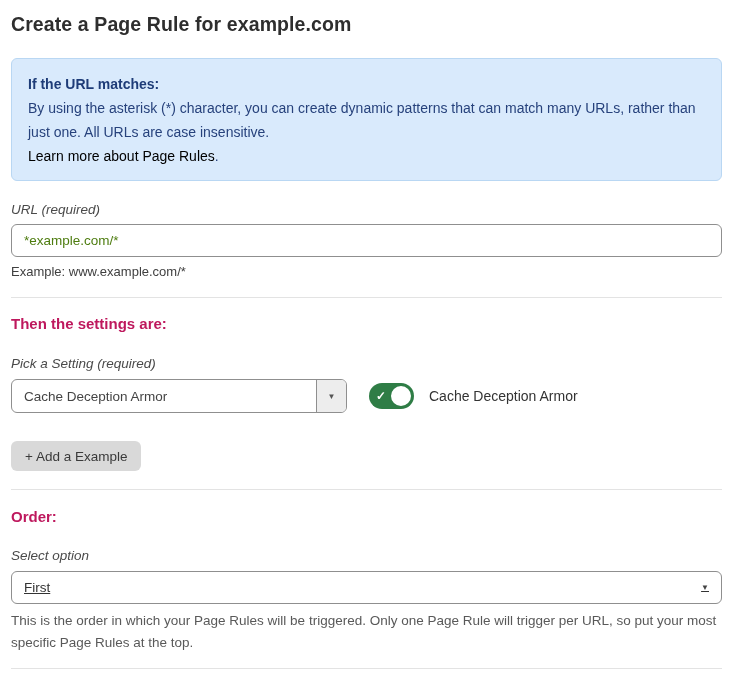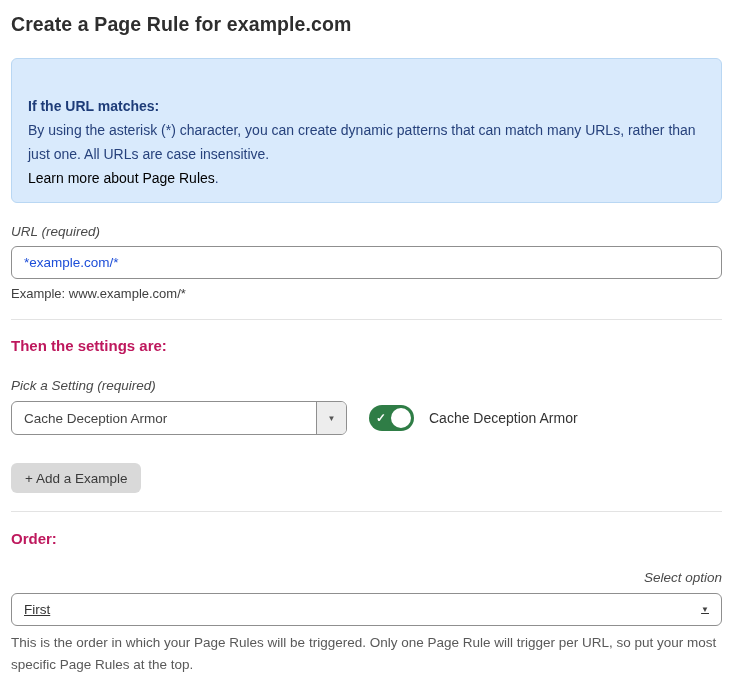--- a/index.html
+++ b/index.html
@@ -29,21 +29,20 @@
     padding: 13px 16px 12px 16px;
     margin-bottom: 21px;
     color: #27427c;
     font-size: 14px;
     line-height: 1.72;
   }
   .info-box .info-heading {
     font-weight: bold;
     color: #1e3c78;
     font-size: 14px;
-    margin-top: 22px;
   }
   .info-box a.learn-link {
     color: #000000;
     cursor: pointer;
   }
 
   .field-label {
     font-size: 13.5px;
     color: #4a4a4a;
     margin-bottom: 7px;
@@ -51,21 +50,21 @@
   }
 
   .text-input {
     width: 100%;
     height: 33px;
     border: 1px solid #8f8f8f;
     border-radius: 6px;
     padding: 0 12px;
     font-size: 13.5px;
     font-family: "Liberation Sans", sans-serif;
-    color: #1d4ed8;
+    color: #4d7c0f;
     outline: none;
     background: #fff;
   }
 
   .helper-text {
     font-size: 13px;
     color: #404040;
     margin-top: 7px;
   }
 
@@ -231,21 +230,21 @@
     </div>
     <div class="toggle-label">Cache Deception Armor</div>
   </div>
 
   <button class="gray-button add-setting-btn">+ Add a Example</button>
 
   <hr class="divider">
 
   <div class="section-heading order-heading">Order:</div>
 
-  <div class="field-label" style="margin-bottom:8px;text-align:right;">Select option</div>
+  <div class="field-label" style="margin-bottom:8px;">Select option</div>
 
   <div class="full-select">
     <span class="select-value">First</span>
     <span class="caret">▼</span>
   </div>
 
   <div class="order-helper">This is the order in which your Page Rules will be triggered. Only one Page Rule will trigger per URL, so put your most specific Page Rules at the top.</div>
 
   <hr class="divider">
 

